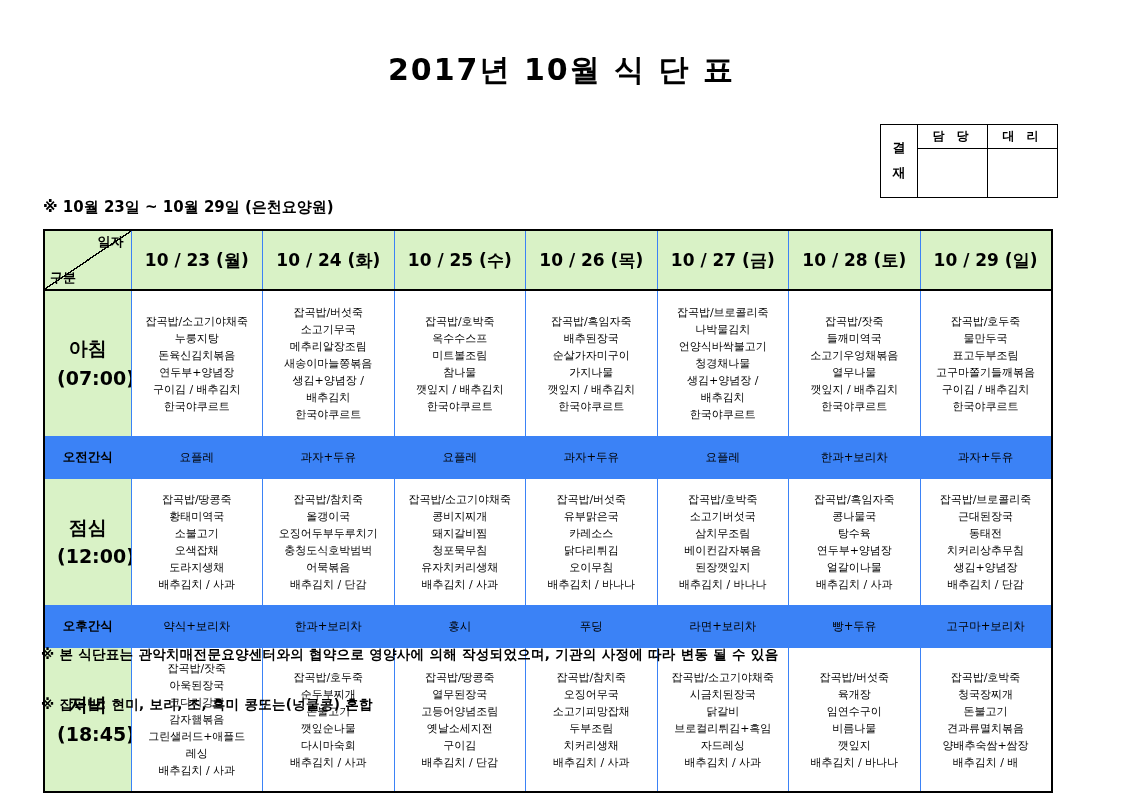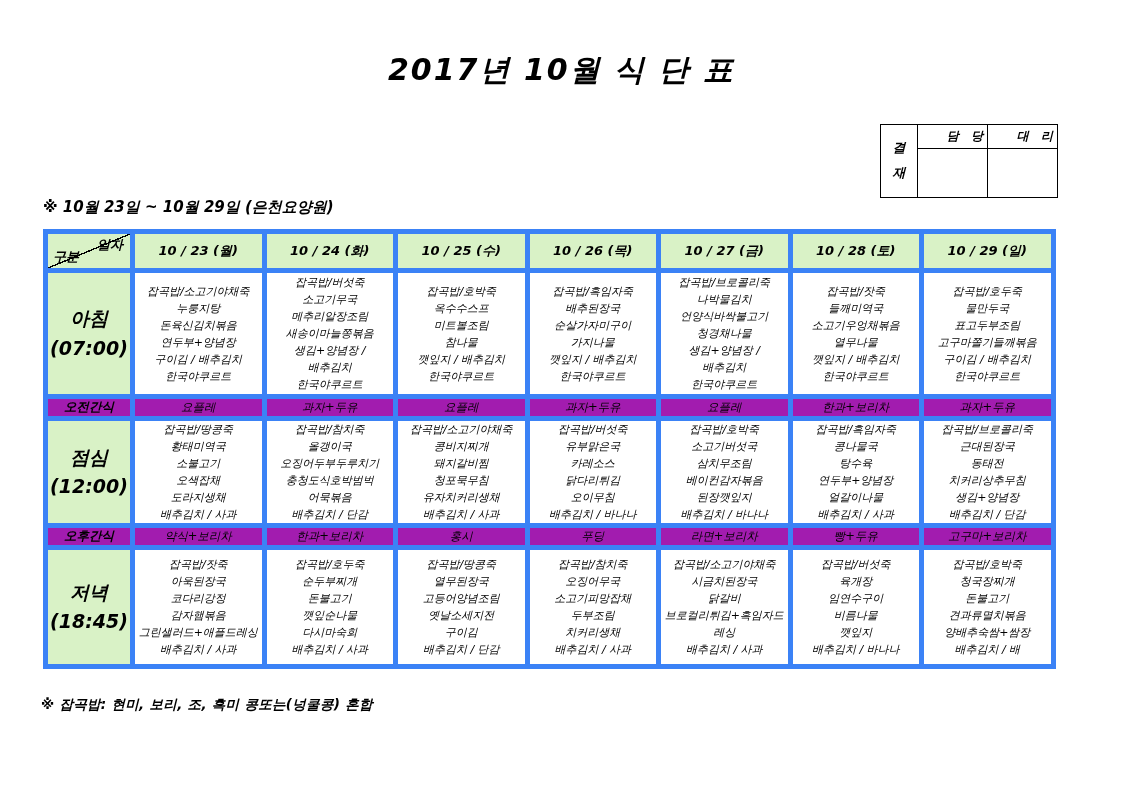--- a/index.html
+++ b/index.html
@@ -1,42 +1,42 @@
 <!DOCTYPE html>
 <html><head>
 <meta charset="utf-8">
 <style>
   html,body { margin:0; padding:0; background:#fff; }
   body { font-family:"DejaVu Sans","Liberation Sans",sans-serif; color:#000; }
-  .page { position:relative; width:1123px; height:794px; background:#ffffff; overflow:hidden;font-style:italic; }
+  .page { position:relative; width:1123px; height:794px; background:#ffffff; overflow:hidden; }
 
   .title { position:absolute; top:50px; left:0; width:100%; text-align:center;
            font-size:30px; font-weight:bold; letter-spacing:2px; }
 
   
   .approval { position:absolute; left:880px; top:124px; border-collapse:collapse; }
   .approval td { border:1.5px solid #000; padding:0; }
   .approval .stamp { width:36px; font-size:13px; font-weight:bold; text-align:center;
                      white-space:pre-line; line-height:1.9; }
   .approval .head  { width:69px; height:23px; font-size:12px; font-weight:bold;
-                     text-align:right; letter-spacing:4px; }
+                     text-align:center; letter-spacing:4px; }
   .approval .blank { height:48px; }
 
   .subtitle { position:absolute; left:43px; top:198px; font-size:15px; font-weight:bold;text-align:center; }
 
   
   .menu-table { position:absolute; left:43px; top:229px; width:1008px;
                 border-collapse:collapse; table-layout:fixed; border:2px solid #000; }
-  .menu-table td { border:5px solid #3b82f6; padding:0; text-align:center; vertical-align:middle;
+  .menu-table td { border:1px solid #3b82f6; padding:12px; text-align:center; vertical-align:middle;
                    overflow:hidden; }
   .green { background:#d9f2c6; }
-  .gray  { background:#a21caf; }
+  .gray  { background:#3b82f6; }
 
   .hdr-row td { height:34px; border-bottom:2px solid #000; }
-  .date-h { font-size:13px; font-weight:bold; }
+  .date-h { font-size:17px; font-weight:bold; }
 
   .corner { position:relative; }
   .corner .diag { position:absolute; inset:0;
      background:linear-gradient(to bottom right,
         rgba(0,0,0,0) calc(50% - 0.7px), #000 calc(50% - 0.7px),
         #000 calc(50% + 0.7px), rgba(0,0,0,0) calc(50% + 0.7px)); }
   .corner .tr-label { position:absolute; top:2px; right:7px; font-size:13px; font-weight:bold; }
   .corner .bl-label { position:absolute; bottom:2px; left:5px; font-size:13px; font-weight:bold;text-align:center; }
 
   .row-label { font-size:19px; font-weight:bold; white-space:pre-line; line-height:1.55; }
@@ -262,15 +262,16 @@
         <td class="meal-cell">잡곡밥/호박죽
 청국장찌개
 돈불고기
 견과류멸치볶음
 양배추숙쌈+쌈장
 배추김치 / 배</td>
       </tr>
     </tbody>
   </table>
 
+  <div class="note note1">※ 본 식단표는 관악치매전문요양센터와의 협약으로 영양사에 의해 작성되었으며, 기관의 사정에 따라 변동 될 수 있음</div>
   <div class="note note2">※ 잡곡밥: 현미, 보리, 조, 흑미 콩또는(넝쿨콩) 혼합</div>
 
 </div>
 
 </body></html>

